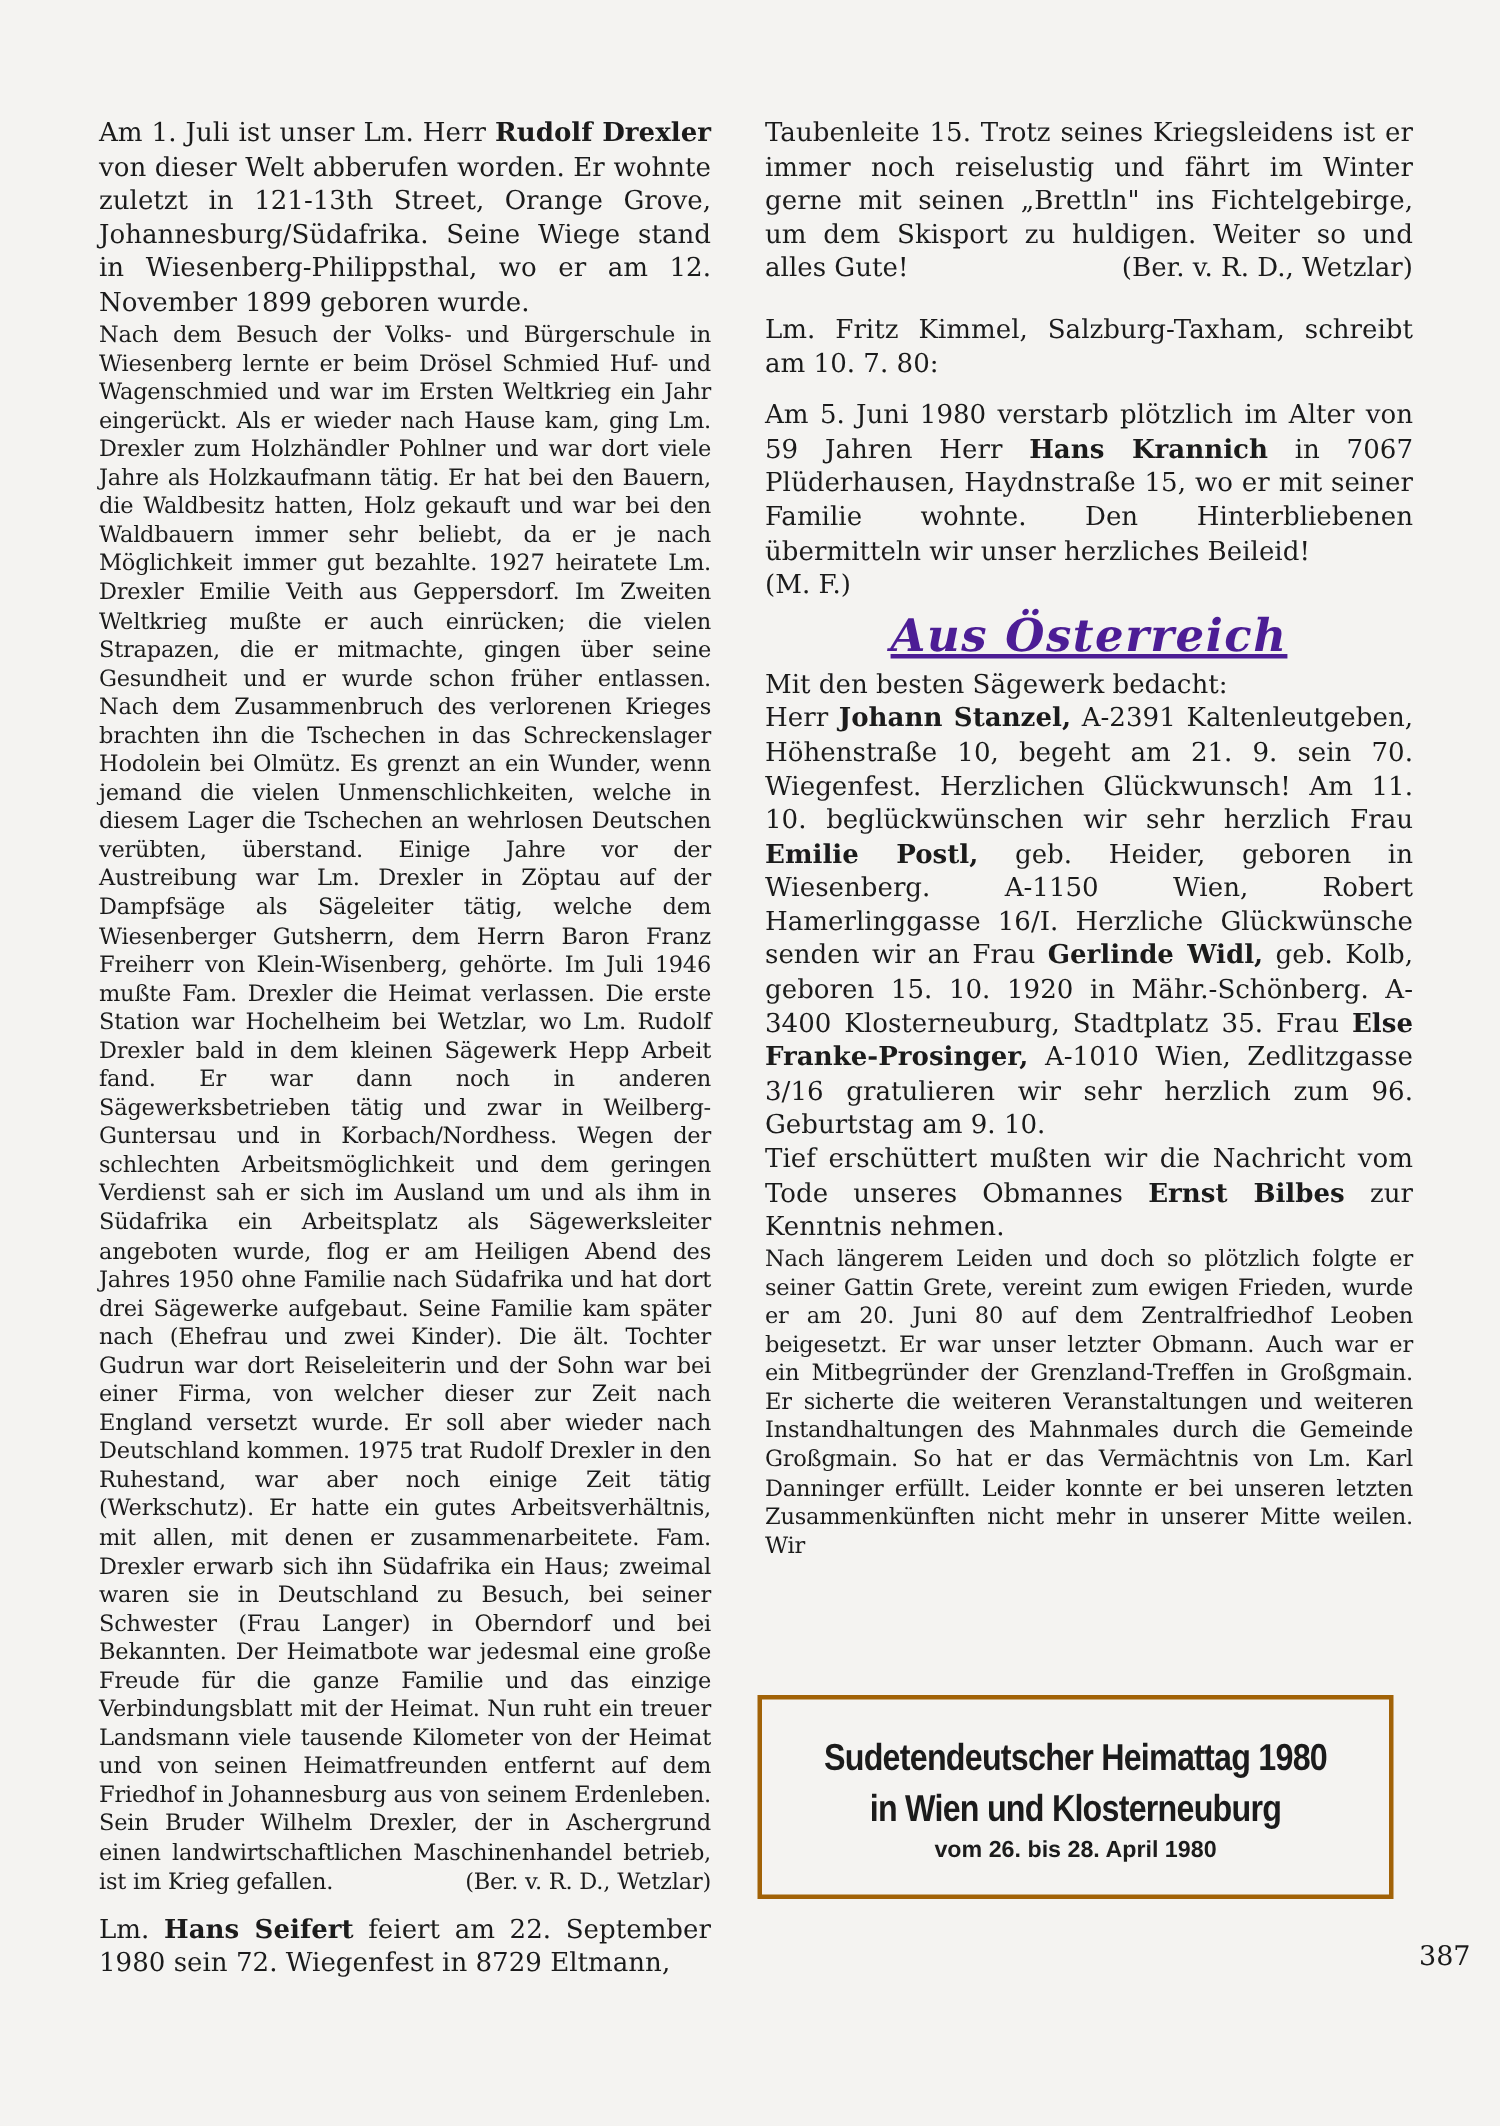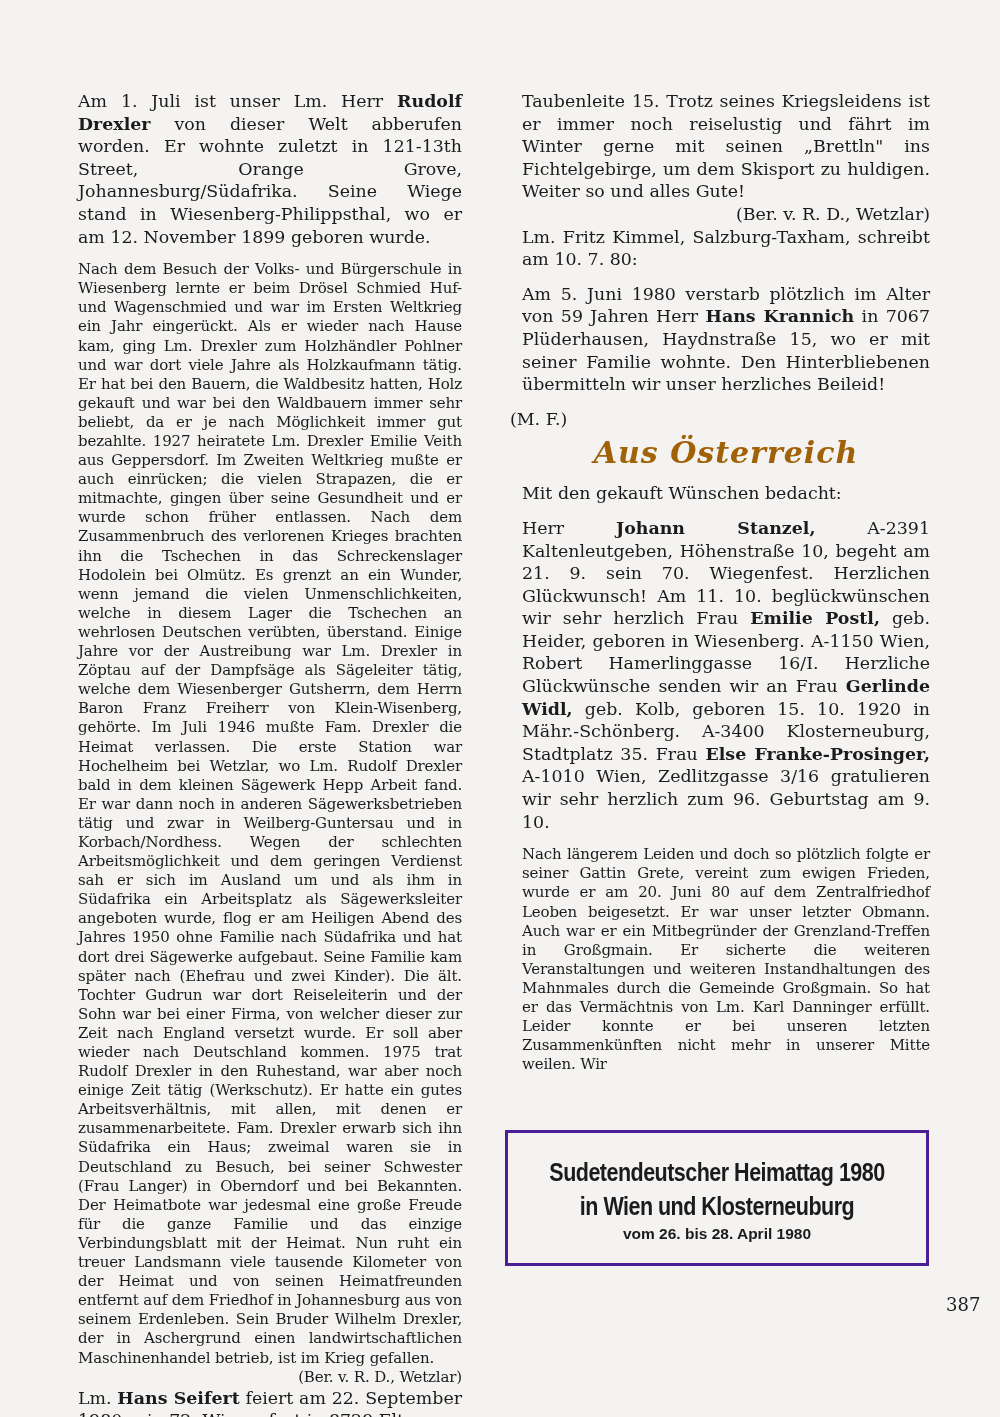--- a/index.html
+++ b/index.html
@@ -5,36 +5,36 @@
   html, body { margin: 0; padding: 0; }
   body {
     width: 1000px; height: 1417px; position: relative; overflow: hidden;
     background: #f4f3f1;
     color: #1b1b1b;
     font-family: "DejaVu Serif", "Liberation Serif", serif;
   }
   .col { position: absolute; top: 78px; }
   .col-left { left: 66px; width: 408px; }
   .col-right { left: 510px; width: 432px; }
-  p { margin: 12px; text-align: justify; }
+  p { margin: 0; text-align: justify; }
   .big { font-size: 17.4px; line-height: 22.6px; }
   .small { font-size: 15px; line-height: 19.1px; letter-spacing: -0.15px; }
   .gap { margin-top: 12px; }
   b { font-weight: bold; }
   .sig { display: block; }
   .sig-inline { float: right; }
   .heading-fraktur {
     text-align: center; font-family: "DejaVu Serif", serif; font-weight: bold;
     font-style: italic; font-size: 30px; line-height: 34px; margin: 6px 0 4px 0;
-    letter-spacing: 1px; color: #a16207;
+    letter-spacing: 1px; color: #4c1d95; text-decoration: underline;
   }
   .subhead { font-weight: bold; font-size: 16px; line-height: 21px; margin-top: 8px; }
   .announce {
     position: absolute; left: 505px; top: 1130px; width: 424px; height: 136px;
-    border: 3px solid #4c1d95; box-sizing: border-box; text-align: center;
+    border: 3px solid #a16207; box-sizing: border-box; text-align: center;
     font-family: "Liberation Sans", "DejaVu Sans", sans-serif;
   }
   .announce .l1, .announce .l2 {
     font-weight: bold; font-size: 25px; line-height: 34px; letter-spacing: -0.6px;
     transform: scaleX(0.86); transform-origin: center;
   }
   .announce .l1 { margin-top: 22px; }
   .announce .l3 { font-weight: bold; font-size: 15.5px; line-height: 22px; margin-top: 0; }
   .page-num {
     position: absolute; left: 946px; top: 1294px; font-size: 18px;
@@ -49,22 +49,23 @@
   <p class="small"><span>Nach dem Besuch der Volks- und Bürgerschule in Wiesenberg lernte er beim Drösel Schmied Huf- und Wagenschmied und war im Ersten Weltkrieg ein Jahr eingerückt. Als er wieder nach Hause kam, ging Lm. Drexler zum Holzhändler Pohlner und war dort viele Jahre als Holzkaufmann tätig. Er hat bei den Bauern, die Waldbesitz hatten, Holz gekauft und war bei den Waldbauern immer sehr beliebt, da er je nach Möglichkeit immer gut bezahlte. 1927 heiratete Lm. Drexler Emilie Veith aus Geppersdorf. Im Zweiten Weltkrieg mußte er auch einrücken; die vielen Strapazen, die er mitmachte, gingen über seine Gesundheit und er wurde schon früher entlassen. Nach dem Zusammenbruch des verlorenen Krieges brachten ihn die Tschechen in das Schreckenslager Hodolein bei Olmütz. Es grenzt an ein Wunder, wenn jemand die vielen Unmenschlichkeiten, welche in diesem Lager die Tschechen an wehrlosen Deutschen verübten, überstand. Einige Jahre vor der Austreibung war Lm. Drexler in Zöptau auf der Dampfsäge als Sägeleiter tätig, welche dem Wiesenberger Gutsherrn, dem Herrn Baron Franz Freiherr von Klein-Wisenberg, gehörte. Im Juli 1946 mußte Fam. Drexler die Heimat verlassen. Die erste Station war Hochelheim bei Wetzlar, wo Lm. Rudolf Drexler bald in dem kleinen Sägewerk Hepp Arbeit fand. Er war dann noch in anderen Sägewerksbetrieben tätig und zwar in Weilberg-Guntersau und in Korbach/Nordhess. Wegen der schlechten Arbeitsmöglichkeit und dem geringen Verdienst sah er sich im Ausland um und als ihm in Südafrika ein Arbeitsplatz als Sägewerksleiter angeboten wurde, flog er am Heiligen Abend des Jahres 1950 ohne Familie nach Südafrika und hat dort drei Sägewerke aufgebaut. Seine Familie kam später nach (Ehefrau und zwei Kinder). Die ält. Tochter Gudrun war dort Reiseleiterin und der Sohn war bei einer Firma, von welcher dieser zur Zeit nach England versetzt wurde. Er soll aber wieder nach Deutschland kommen. 1975 trat Rudolf Drexler in den Ruhestand, war aber noch einige Zeit tätig (Werkschutz). Er hatte ein gutes Arbeitsverhältnis, mit allen, mit denen er zusammenarbeitete. Fam. Drexler erwarb sich ihn Südafrika ein Haus; zweimal waren sie in Deutschland zu Besuch, bei seiner Schwester (Frau Langer) in Oberndorf und bei Bekannten. Der Heimatbote war jedesmal eine große Freude für die ganze Familie und das einzige Verbindungsblatt mit der Heimat. Nun ruht ein treuer Landsmann viele tausende Kilometer von der Heimat und von seinen Heimatfreunden entfernt auf dem Friedhof in Johannesburg aus von seinem Erdenleben. Sein Bruder Wilhelm Drexler, der in Aschergrund einen landwirtschaftlichen Maschinenhandel betrieb, ist im Krieg gefallen.</span><span class="sig-inline">(Ber. v. R. D., Wetzlar)</span></p>
   <p class="big gap" style="clear:both"><span>Lm. </span><b>Hans Seifert</b><span> feiert am 22. September 1980 sein 72. Wiegenfest in 8729 Eltmann,</span></p>
 </div>
 
 <div class="col col-right">
   <p class="big"><span>Taubenleite 15. Trotz seines Kriegsleidens ist er immer noch reiselustig und fährt im Winter gerne mit seinen „Brettln" ins Fichtelgebirge, um dem Skisport zu huldigen. Weiter so und alles Gute!</span><span class="sig-inline">(Ber. v. R. D., Wetzlar)</span></p>
   <p class="big gap" style="clear:both; margin-top:18px">Lm. Fritz Kimmel, Salzburg-Taxham, schreibt am 10. 7. 80:</p>
   <p class="big gap"><span>Am 5. Juni 1980 verstarb plötzlich im Alter von 59 Jahren Herr </span><b>Hans Krannich</b><span> in 7067 Plüderhausen, Haydnstraße 15, wo er mit seiner Familie wohnte. Den Hinterbliebenen übermitteln wir unser herzliches Beileid!</span></p>
   <span class="sig big">(M. F.)</span>
   <div class="heading-fraktur">Aus Österreich</div>
-  <p class="big">Mit den gekauft Wünschen bedacht:</p>
+  <p class="big">Mit den besten Sägewerk bedacht:</p>
   <p class="big"><span>Herr </span><b>Johann Stanzel,</b><span> A-2391 Kaltenleutgeben, Höhenstraße 10, begeht am 21. 9. sein 70. Wiegenfest. Herzlichen Glückwunsch! Am 11. 10. beglückwünschen wir sehr herzlich Frau </span><b>Emilie Postl,</b><span> geb. Heider, geboren in Wiesenberg. A-1150 Wien, Robert Hamerlinggasse 16/I. Herzliche Glückwünsche senden wir an Frau </span><b>Gerlinde Widl,</b><span> geb. Kolb, geboren 15. 10. 1920 in Mähr.-Schönberg. A-3400 Klosterneuburg, Stadtplatz 35. Frau </span><b>Else Franke-Prosinger,</b><span> A-1010 Wien, Zedlitzgasse 3/16 gratulieren wir sehr herzlich zum 96. Geburtstag am 9. 10.</span></p>
+  <p class="big"><span>Tief erschüttert mußten wir die Nachricht vom Tode unseres Obmannes </span><b>Ernst Bilbes</b><span> zur Kenntnis nehmen.</span></p>
   <p class="small">Nach längerem Leiden und doch so plötzlich folgte er seiner Gattin Grete, vereint zum ewigen Frieden, wurde er am 20. Juni 80 auf dem Zentralfriedhof Leoben beigesetzt. Er war unser letzter Obmann. Auch war er ein Mitbegründer der Grenzland-Treffen in Großgmain. Er sicherte die weiteren Veranstaltungen und weiteren Instandhaltungen des Mahnmales durch die Gemeinde Großgmain. So hat er das Vermächtnis von Lm. Karl Danninger erfüllt. Leider konnte er bei unseren letzten Zusammenkünften nicht mehr in unserer Mitte weilen. Wir</p>
 </div>
 
 <div class="announce">
   <div class="l1">Sudetendeutscher Heimattag 1980</div>
   <div class="l2">in Wien und Klosterneuburg</div>
   <div class="l3">vom 26. bis 28. April 1980</div>
 </div>
 
 <div class="page-num">387</div>

